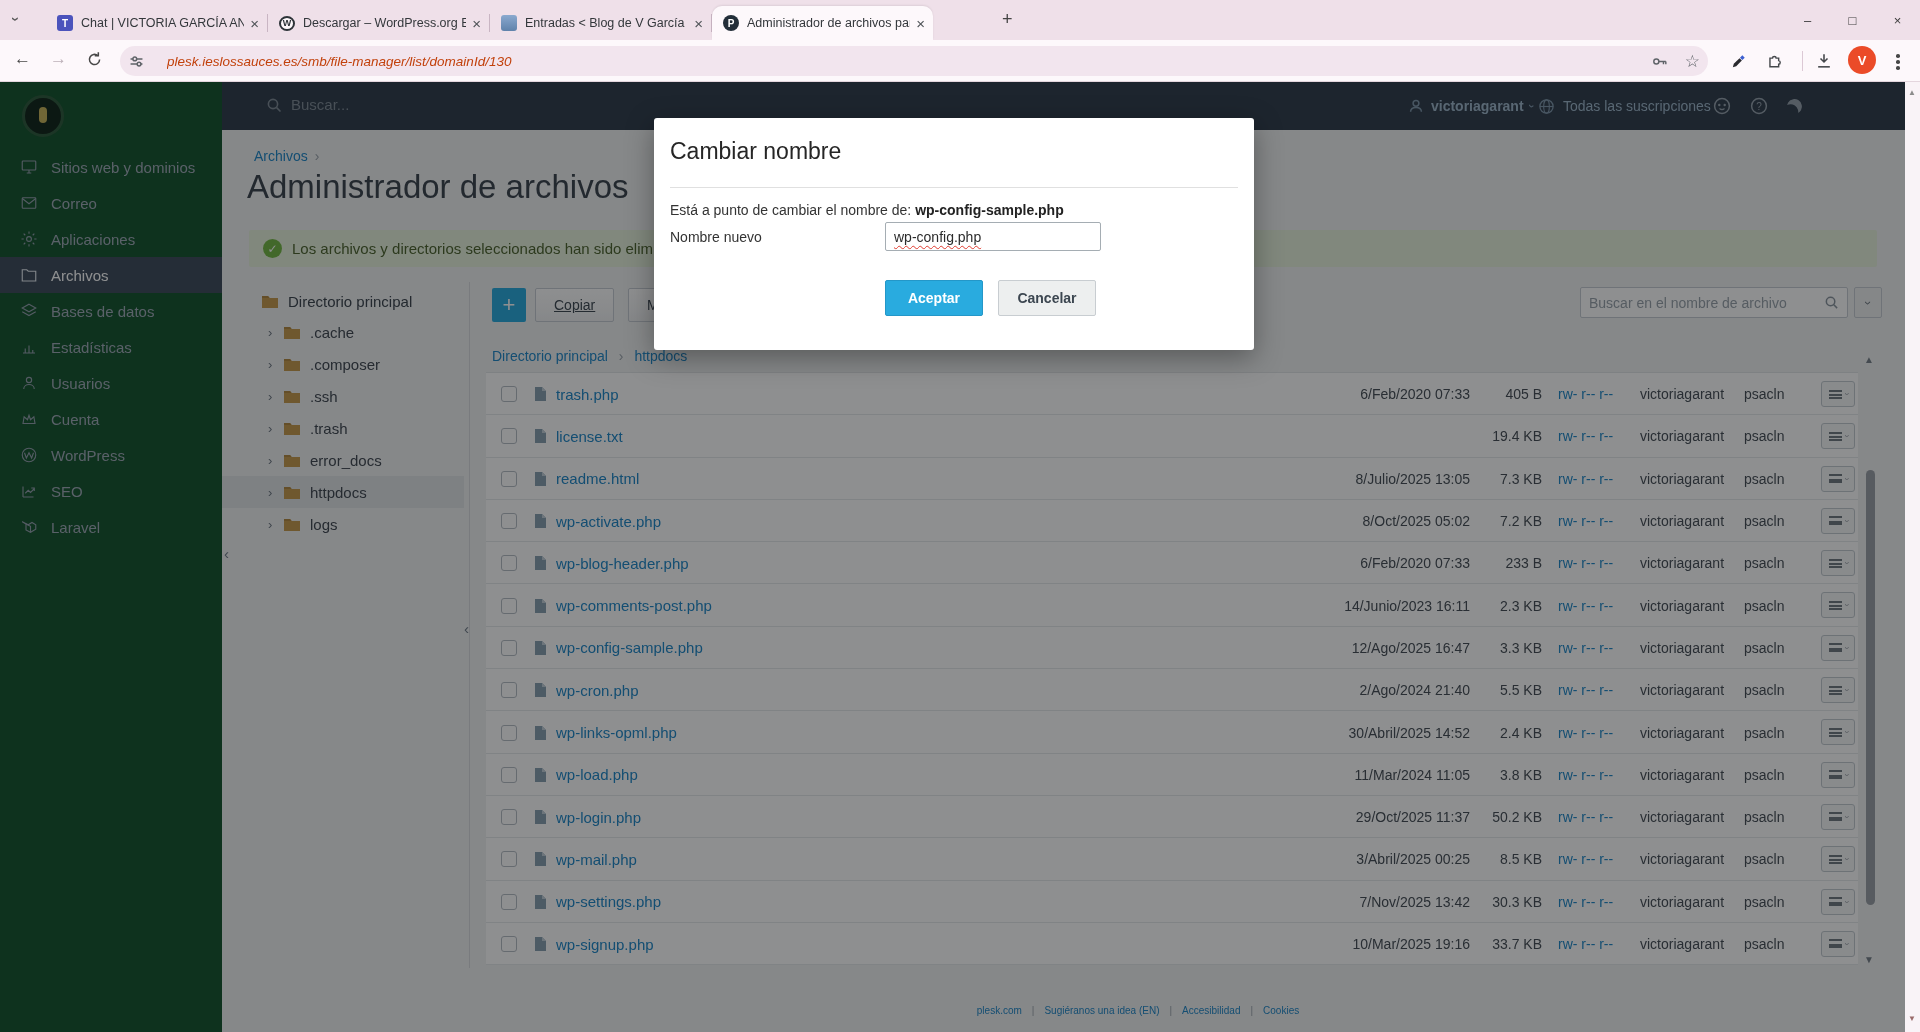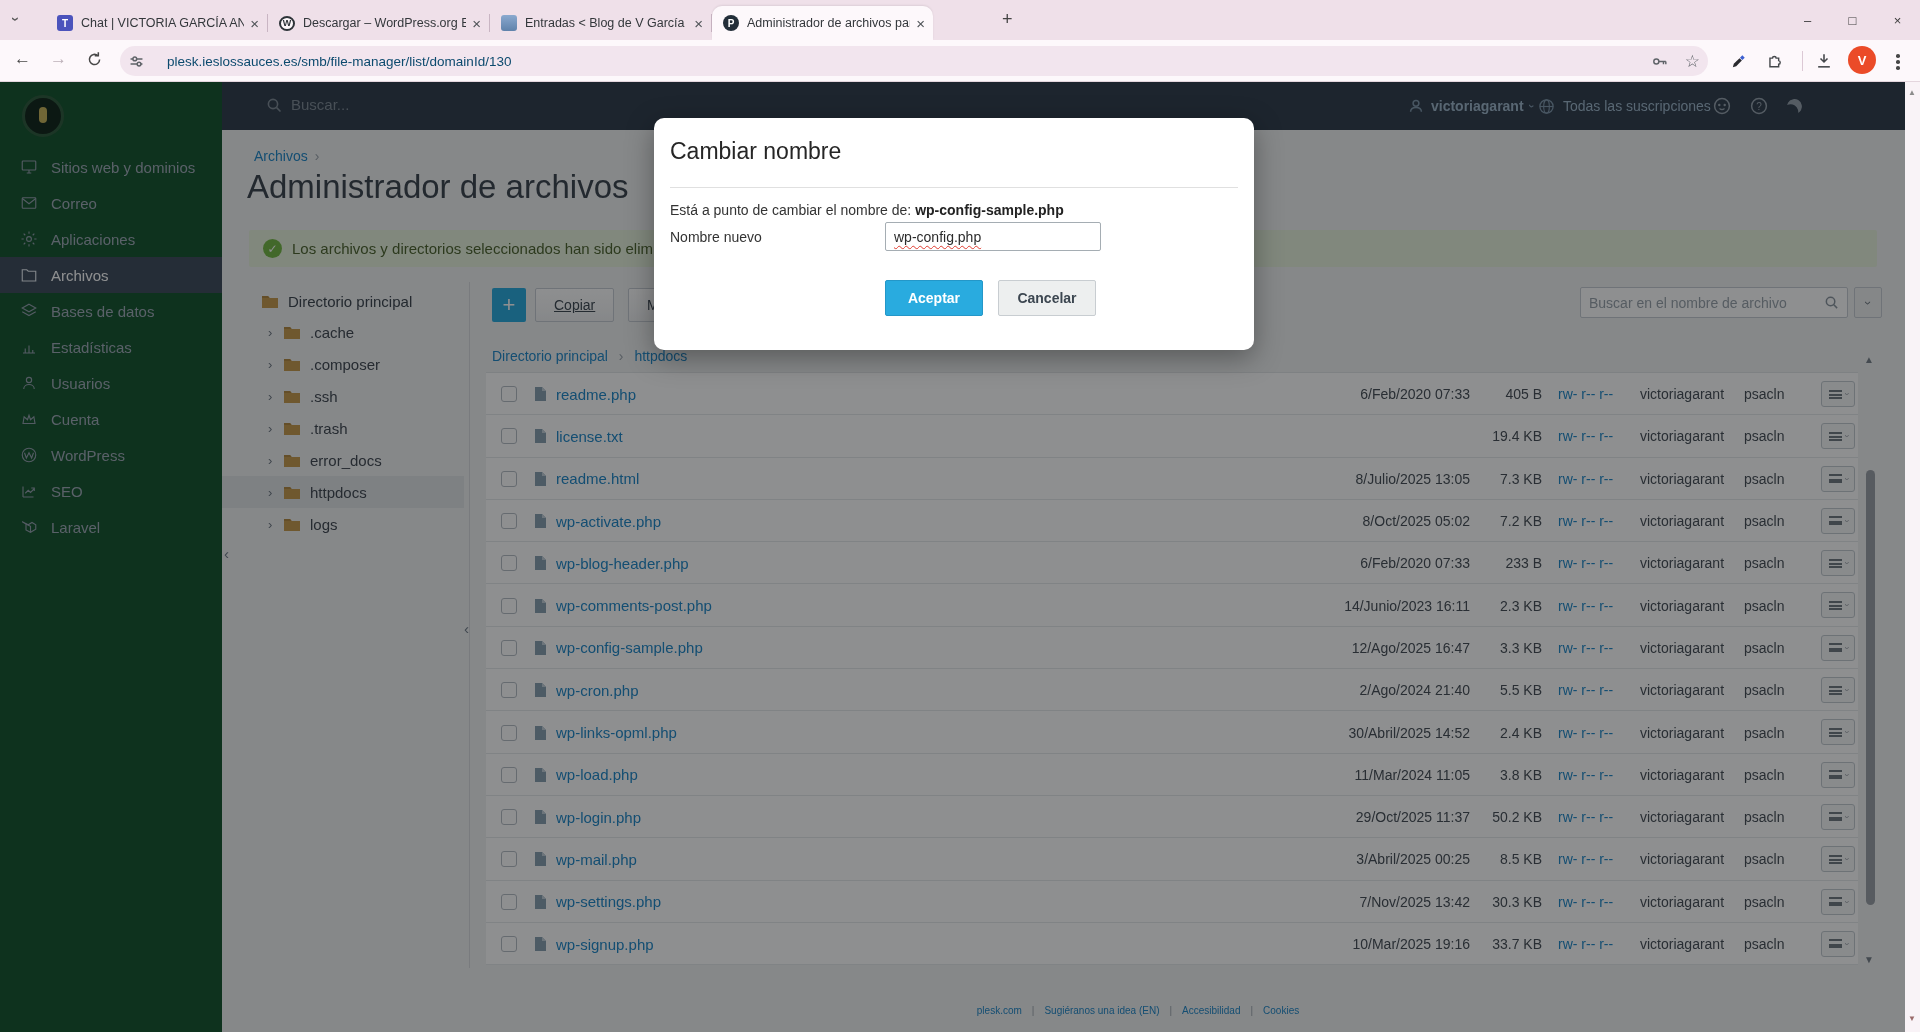--- a/index.html
+++ b/index.html
@@ -27,21 +27,21 @@
   .newtab{position:absolute;left:1002px;top:9px;font-size:18px;color:#444;}
   .wincontrols{position:absolute;right:0;top:0;height:40px;display:flex;}
   .winbtn{width:45px;height:40px;display:flex;align-items:center;justify-content:center;
     font-size:13px;color:#3c3c3c;}
 
   .toolbar{position:absolute;left:0;top:40px;width:1920px;height:42px;background:#fdf8fb;
     border-bottom:1px solid #e4d6de;}
   .navico{position:absolute;top:9px;font-size:17px;color:#474747;}
   .urlpill{position:absolute;left:120px;top:6px;width:1588px;height:30px;border-radius:15px;
     background:#f2e5ee;display:flex;align-items:center;}
-  .urltext{font-size:13.5px;color:#0c4a6e;margin-left:14px;flex:1;white-space:nowrap;overflow:hidden;}
+  .urltext{font-size:13.5px;color:#c2410c;margin-left:14px;flex:1;white-space:nowrap;overflow:hidden;font-style:italic;}
   .pillico{margin:0 8px;display:flex;align-items:center;}
   .rightico{position:absolute;top:11px;}
   .avatar{position:absolute;left:1848px;top:6px;width:28px;height:28px;border-radius:50%;
     background:#eb4b28;color:#fff;font-size:13px;font-weight:700;display:flex;
     align-items:center;justify-content:center;}
   .kebab{position:absolute;left:1896px;top:20px;width:3.5px;height:3.5px;border-radius:50%;
     background:#474747;box-shadow:0 -6px 0 #474747,0 6px 0 #474747;}
   .vsep{position:absolute;left:1802px;top:11px;width:1px;height:20px;background:#dcc9d5;}
 
   
@@ -120,21 +120,21 @@
   .isb-dn{position:absolute;left:1864px;top:872px;color:#768089;font-size:10px;}
   .isb-thumb{position:absolute;left:1866px;top:388px;width:9px;height:435px;border-radius:5px;background:#9aa0a6;}
 
   .footer{position:absolute;left:222px;top:923px;width:1832px;text-align:center;font-size:10px;color:#9aa3ab;}
   .footer a{color:#1e87c8;text-decoration:none;margin:0 10px;}
 
   .dim{position:absolute;left:0;top:0;width:1905px;height:950px;background:rgba(8,10,12,.46);z-index:40;}
 
   
   .modal{position:absolute;left:654px;top:118px;width:600px;height:232px;background:#fff;
-    border-radius:10px;box-shadow:0 8px 28px rgba(0,0,0,.35);z-index:60;}
+    border-radius:3px;box-shadow:0 8px 28px rgba(0,0,0,.35);z-index:60;}
   .mtitle{position:absolute;left:16px;top:20px;font-size:23px;color:#262626;}
   .mdivider{position:absolute;left:16px;top:69px;width:568px;height:1px;background:#e0e0e0;}
   .mmsg{position:absolute;left:16px;top:84px;font-size:14px;color:#333;}
   .mmsg b{color:#222;}
   .mlabel{position:absolute;left:16px;top:111px;font-size:14px;color:#333;}
   .minput{position:absolute;left:231px;top:104px;width:216px;height:29px;border:1px solid #a5adb3;
     border-radius:2px;background:#fff;display:flex;align-items:center;padding:0 8px;font-size:14px;color:#2b2b2b;}
   .misspell{text-decoration-line:underline;text-decoration-style:wavy;text-decoration-color:#e03c31;
     text-decoration-thickness:1px;text-underline-offset:3px;}
   .mbtn{position:absolute;top:162px;height:36px;border-radius:2px;font-size:14px;font-weight:700;
@@ -505,21 +505,21 @@
         <div class="frow">
           <span class="cell cb">
             <span></span>
           </span>
           <span class="cell fico">
             <svg width="13" height="16" viewBox="0 0 13 16">
               <path d="M1 1h7l4 4v10H1z" fill="#879fb0"></path>
               <path d="M8 1l4 4H8z" fill="#c2d0d9"></path>
             </svg>
           </span>
-          <span class="cell fname">readme.php</span>
+          <span class="cell fname">trash.php</span>
           <span class="cell fdate">6/Feb/2020 07:33</span>
           <span class="cell fsize">405 B</span>
           <span class="cell fperm">rw- r-- r--</span>
           <span class="cell fuser">victoriagarant</span>
           <span class="cell fgroup">psacln</span>
           <span class="cell fmenu">
             <span class="bars"></span>
             <span class="mchev">›</span>
           </span>
         </div>

